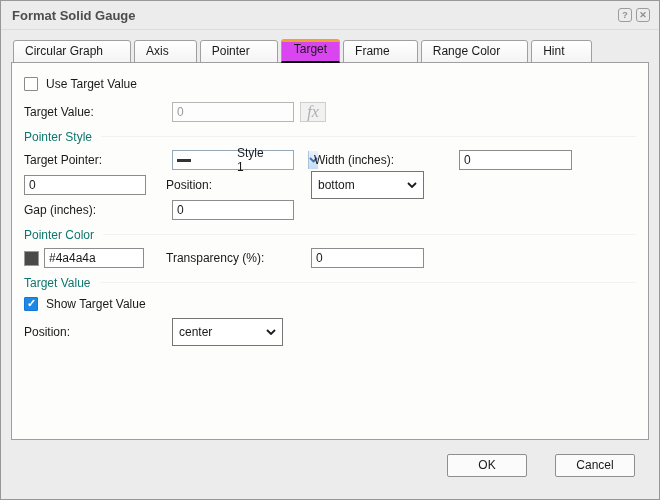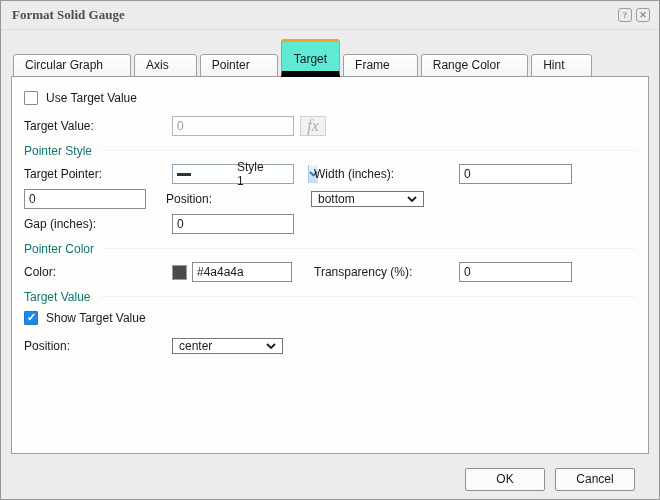--- a/index.html
+++ b/index.html
@@ -9,42 +9,42 @@
     font-size:12px;
     color:#1a1a1a;
     background:#ececec;
     border:1px solid #979797;
     position:relative;
     overflow:hidden;
   }
   
   .titlebar{
     height:29px; display:flex; align-items:center;
-    padding:0 9px 0 11px; border-bottom:1px solid #dcdcdc;font-family:Liberation Serif, serif;
+    padding:0 9px 0 11px; border-bottom:1px solid #dcdcdc;
   }
   .titlebar .title{ font-weight:bold; font-size:13px; color:#4d4d4d; }
   .tb-buttons{ margin-left:auto; display:flex; gap:4px; }
   .tb-btn{
     width:14px; height:14px; border:1px solid #9c9c9c; border-radius:3px;
     color:#8f8f8f; font-size:9px; line-height:12px; text-align:center;
     background:#ececec; cursor:default; font-weight:bold;
   }
   
   .content{ padding:9px 10px 0 10px; }
   .tabbar{ display:flex; align-items:flex-end; padding-left:2px; position:relative; z-index:2; margin-bottom:-1px; }
   .tab{
     border:1px solid #9f9f9f; border-radius:3px 3px 0 0;
     background:linear-gradient(#ffffff,#f4f4f4);
     padding:3px 27px 4px 11px; margin-right:3px; white-space:nowrap;
   }
   .tab.active{
-    background:#5eead4;
+    background:#d946ef;
     border-top:3px solid #f0a330;
-    border-bottom:6px solid #000000;
-    padding:10px 12px 5px 12px;
+    border-bottom:2px solid #000000;
+    padding:0 12px 5px 12px;
   }
   
   .panel{
     position:relative; z-index:1;
     border:1px solid #9f9f9f; background:#fdfdfc;
     height:378px; padding:10px 12px 0 12px;
   }
   .row{ display:flex; align-items:center; height:20px; margin-bottom:5px; }
   .lbl1{ width:148px; flex:none; }
   .ctl1{ width:122px; flex:none; }
@@ -83,30 +83,30 @@
   }
   .combo .dash{ width:14px; height:3px; background:#333; margin:0 2px 0 4px; flex:none; }
   .combo .arrowbtn{
     margin-left:auto; width:17px; height:100%;
     background:linear-gradient(#eaf2fb,#c6dcf3);
     border-left:1px solid #a8c3e0;
     display:flex; align-items:center; justify-content:center;
   }
   
   .nselect{
-    height:16px; border:1px solid #757575; background:#fff;
+    height:28px; border:1px solid #757575; background:#fff;
     display:flex; align-items:center; padding:0 6px;
   }
   .nselect .val{ flex:1; }
   
   .swatch{ width:15px; height:15px; border:1px solid #9a9a9a; margin-right:5px; flex:none; }
   .colorwrap{ display:flex; align-items:center; width:122px; flex:none; }
   .colorwrap input{ width:100px; }
   
-  .footer{ display:flex; justify-content:flex-end; gap:10px; padding:14px 14px 0 0; }
+  .footer{ display:flex; justify-content:flex-end; gap:28px; padding:14px 14px 0 0; }
   .btn{
     width:80px; height:23px; border:1px solid #8f8f8f; border-radius:2px;
     background:#fbfbfb; font:12px "Liberation Sans",sans-serif; color:#1a1a1a;
     text-align:center; line-height:21px;
   }
 </style>
 </head>
 <body>
 
 <div class="titlebar">
@@ -185,21 +185,20 @@
         <input type="text" value="0" style="">
       </span>
     </div>
 
     <div class="section">
       <span class="stitle">Pointer Color</span>
       <span class="sline"></span>
     </div>
 
     <div class="row">
-      <span class="lbl1">Color:</span>
       <span class="colorwrap">
         <span class="swatch" style="background: rgb(74, 74, 74);"></span>
         <input type="text" value="#4a4a4a" style="">
       </span>
       <span class="lbl2">Transparency (%):</span>
       <span class="ctl2">
         <input type="text" value="0" style="">
       </span>
     </div>
 

